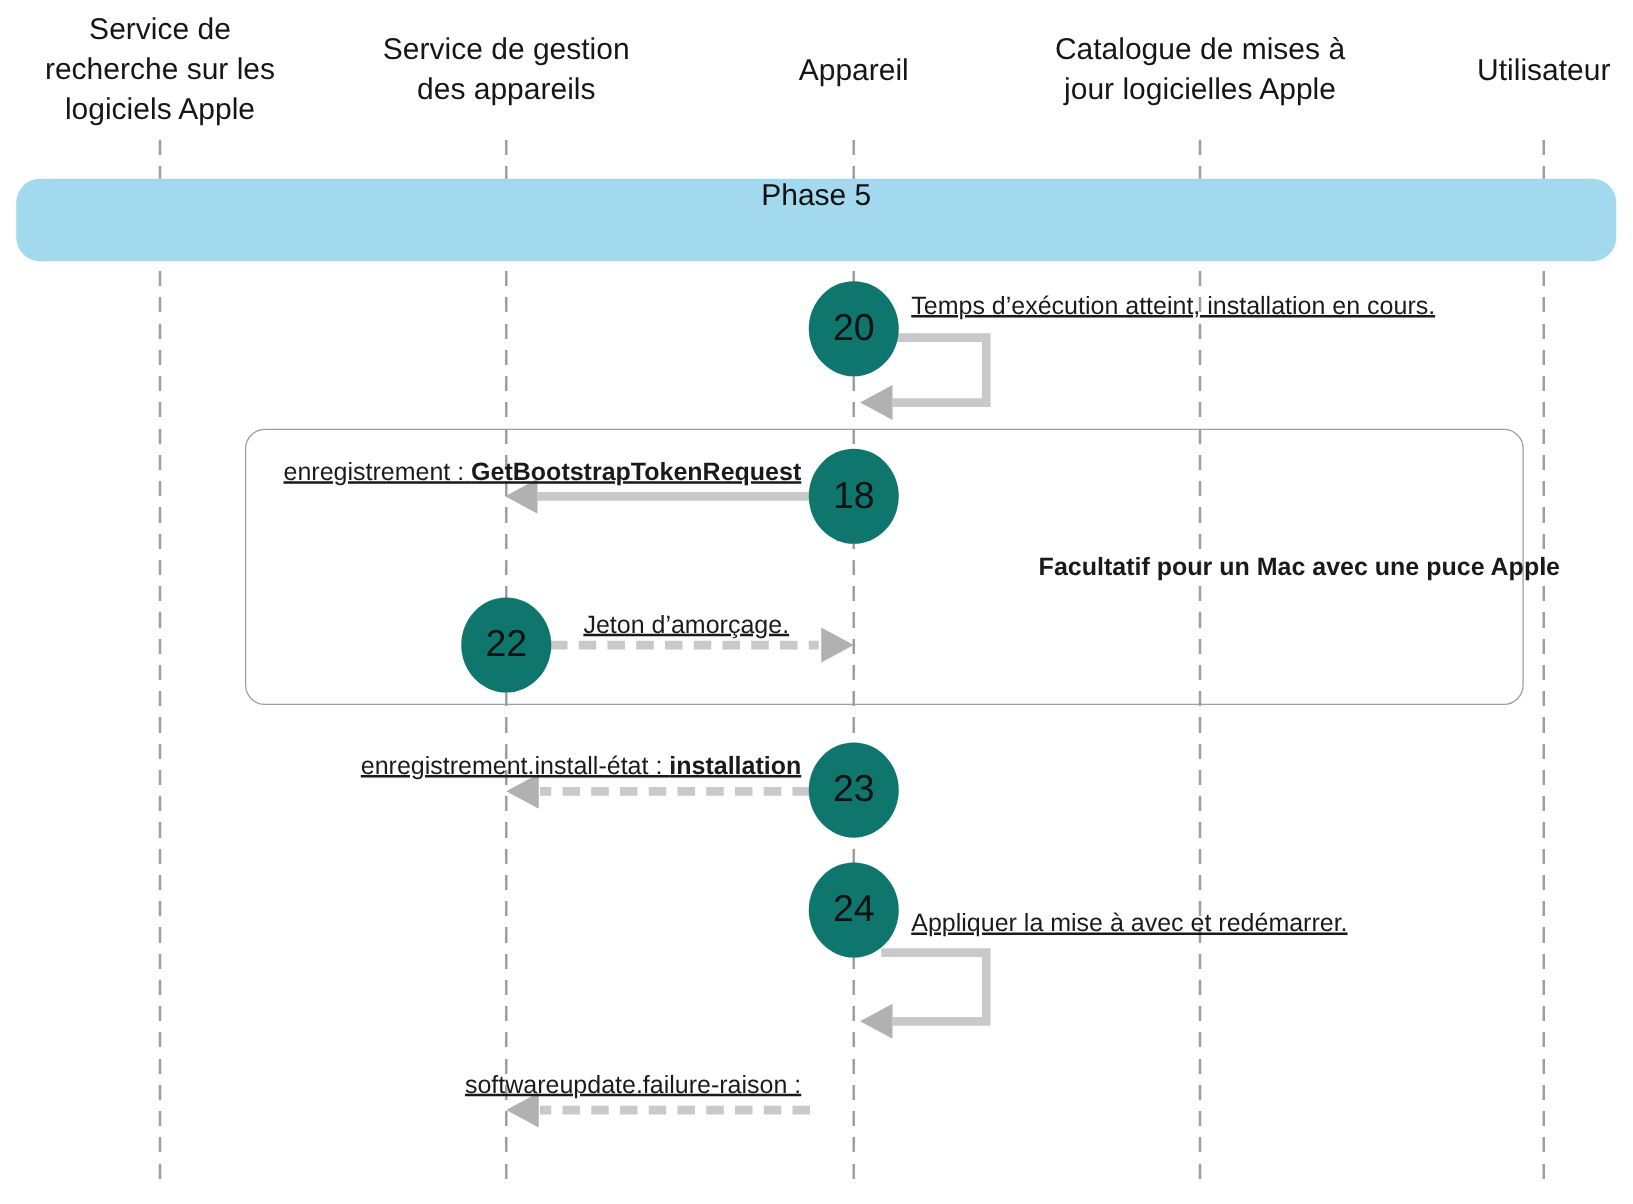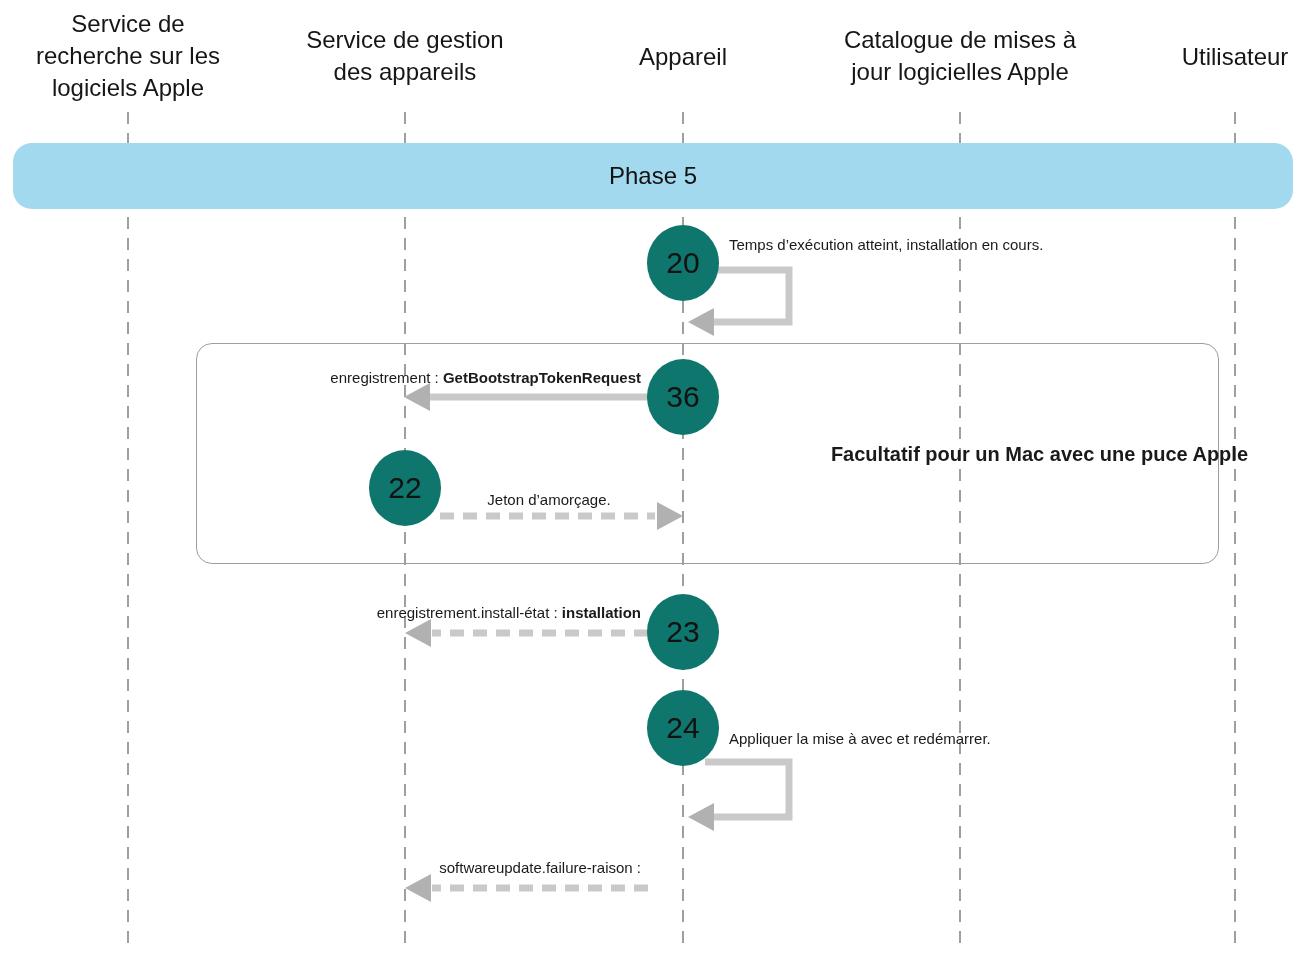--- a/index.html
+++ b/index.html
@@ -31,21 +31,21 @@
     color: #161616;
     z-index: 4;
   }
   
   .phase-banner {
     position: absolute;
     left: 13px; top: 143px;
     width: 1280px; height: 66px;
     background: #a3d9ee;
     border-radius: 19px;
-    display: flex; align-items: center; justify-content: center;
+    display: flex; justify-content: center;
     font-size: 24px;
     color: #111111;
     z-index: 2;
   }
   
   .opt-box {
     position: absolute;
     left: 196px; top: 343px;
     width: 1021px; height: 219px;
     border: 1.5px solid #9e9e9e;
@@ -67,25 +67,26 @@
     border-radius: 50%;
     background: #0f766e;
     display: flex; align-items: center; justify-content: center;
     font-size: 30px;
     color: #111111;
     z-index: 3;
   }
   
   .msg {
     position: absolute;
-    font-size: 15px;
+    font-size: 20px;
     line-height: 24px;
     white-space: nowrap;
     color: #1a1a1a;
     z-index: 4;
+    text-decoration: underline;
   }
   .msg .val { font-weight: 600; }
   .msg.center { text-align: center; }
   .msg.right { text-align: right; }
   .note {
     position: absolute;
     font-size: 20px;
     font-weight: 600;
     text-align: right;
     white-space: nowrap;
@@ -134,22 +135,22 @@
     <polygon points="405,633 431,619 431,647" fill="#b1b1b1"></polygon>
 
     <path d="M 705 762 L 789 762 L 789 817 L 714 817" fill="none" stroke="#c9c9c9" stroke-width="7"></path>
     <polygon points="688,817 714,803 714,831" fill="#b1b1b1"></polygon>
 
     <line x1="648" y1="888" x2="432" y2="888" stroke="#c9c9c9" stroke-width="7" stroke-dasharray="14 9"></line>
     <polygon points="405,888 431,874 431,902" fill="#b1b1b1"></polygon>
   </svg>
 
   <div class="step-circle" style="left:647px; top:225px">20</div>
-  <div class="step-circle" style="left:647px; top:359px">36</div>
-  <div class="step-circle" style="left:369px; top:450px">22</div>
+  <div class="step-circle" style="left:647px; top:359px">18</div>
+  <div class="step-circle" style="left:369px; top:478px">22</div>
   <div class="step-circle" style="left:647px; top:594px">23</div>
   <div class="step-circle" style="left:647px; top:690px">24</div>
 
   <div class="msg" style="left:729px; top:233px">Temps d’exécution atteint, installation en cours.</div>
 
   <div class="msg right" style="right:665px; top:366px"><span>enregistrement : </span><span class="val">GetBootstrapTokenRequest</span></div>
 
   <div class="msg center" style="left:438px; top:488px; width:222px">Jeton d’amorçage.</div>
 
   <div class="msg right" style="right:665px; top:601px"><span>enregistrement.install-état : </span><span class="val">installation</span></div>

